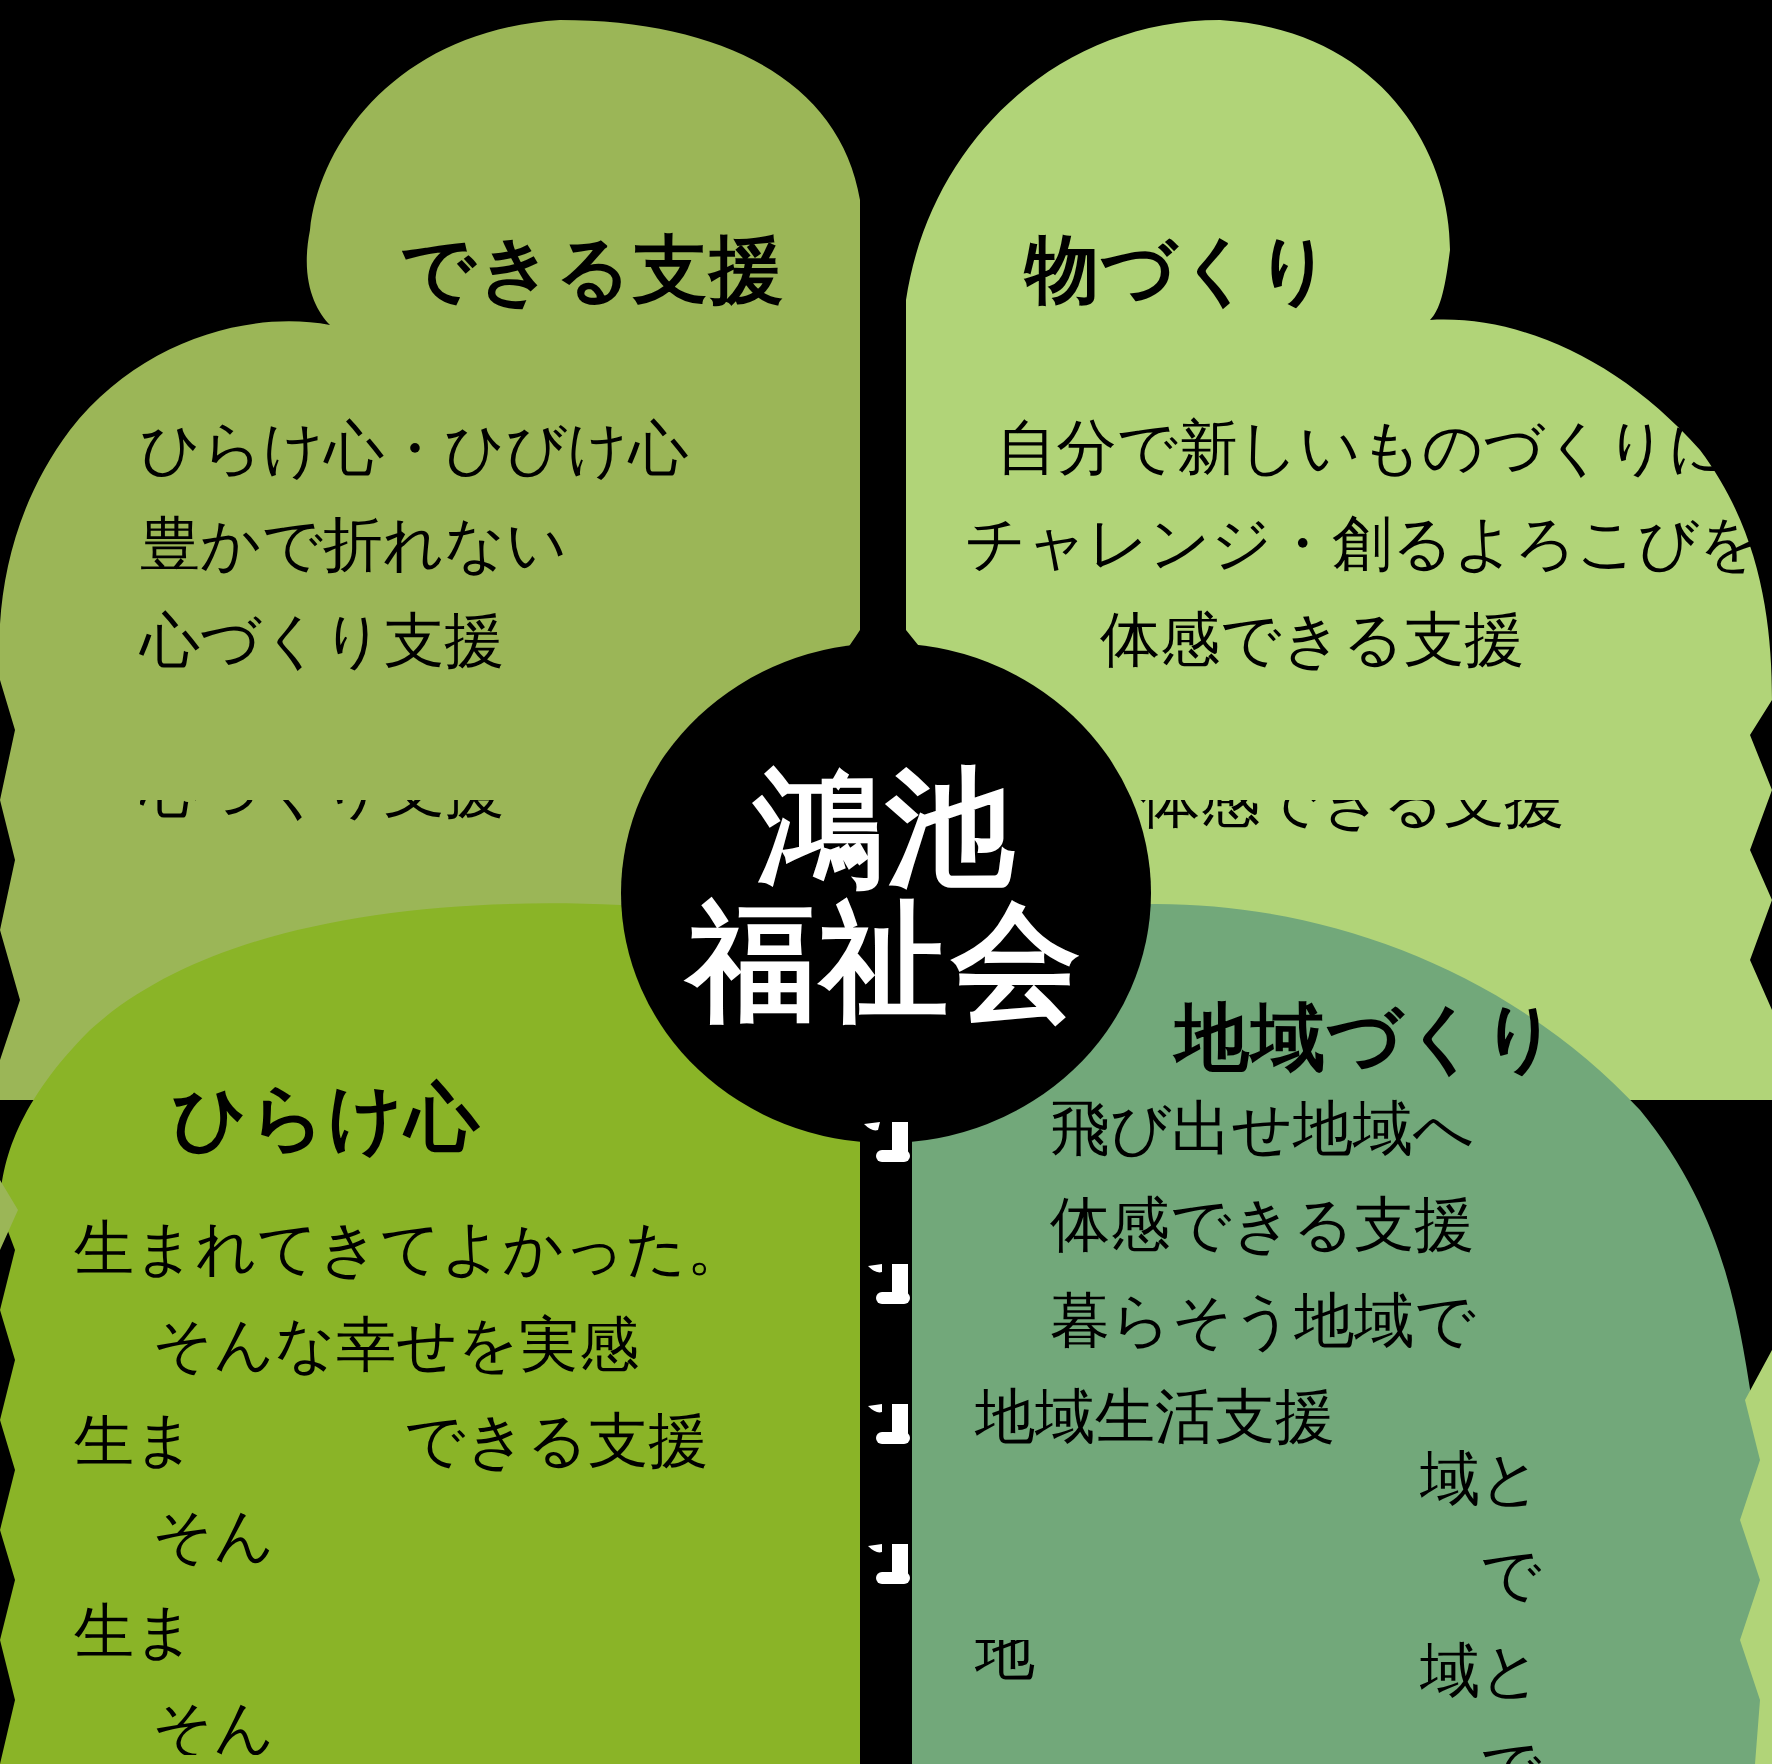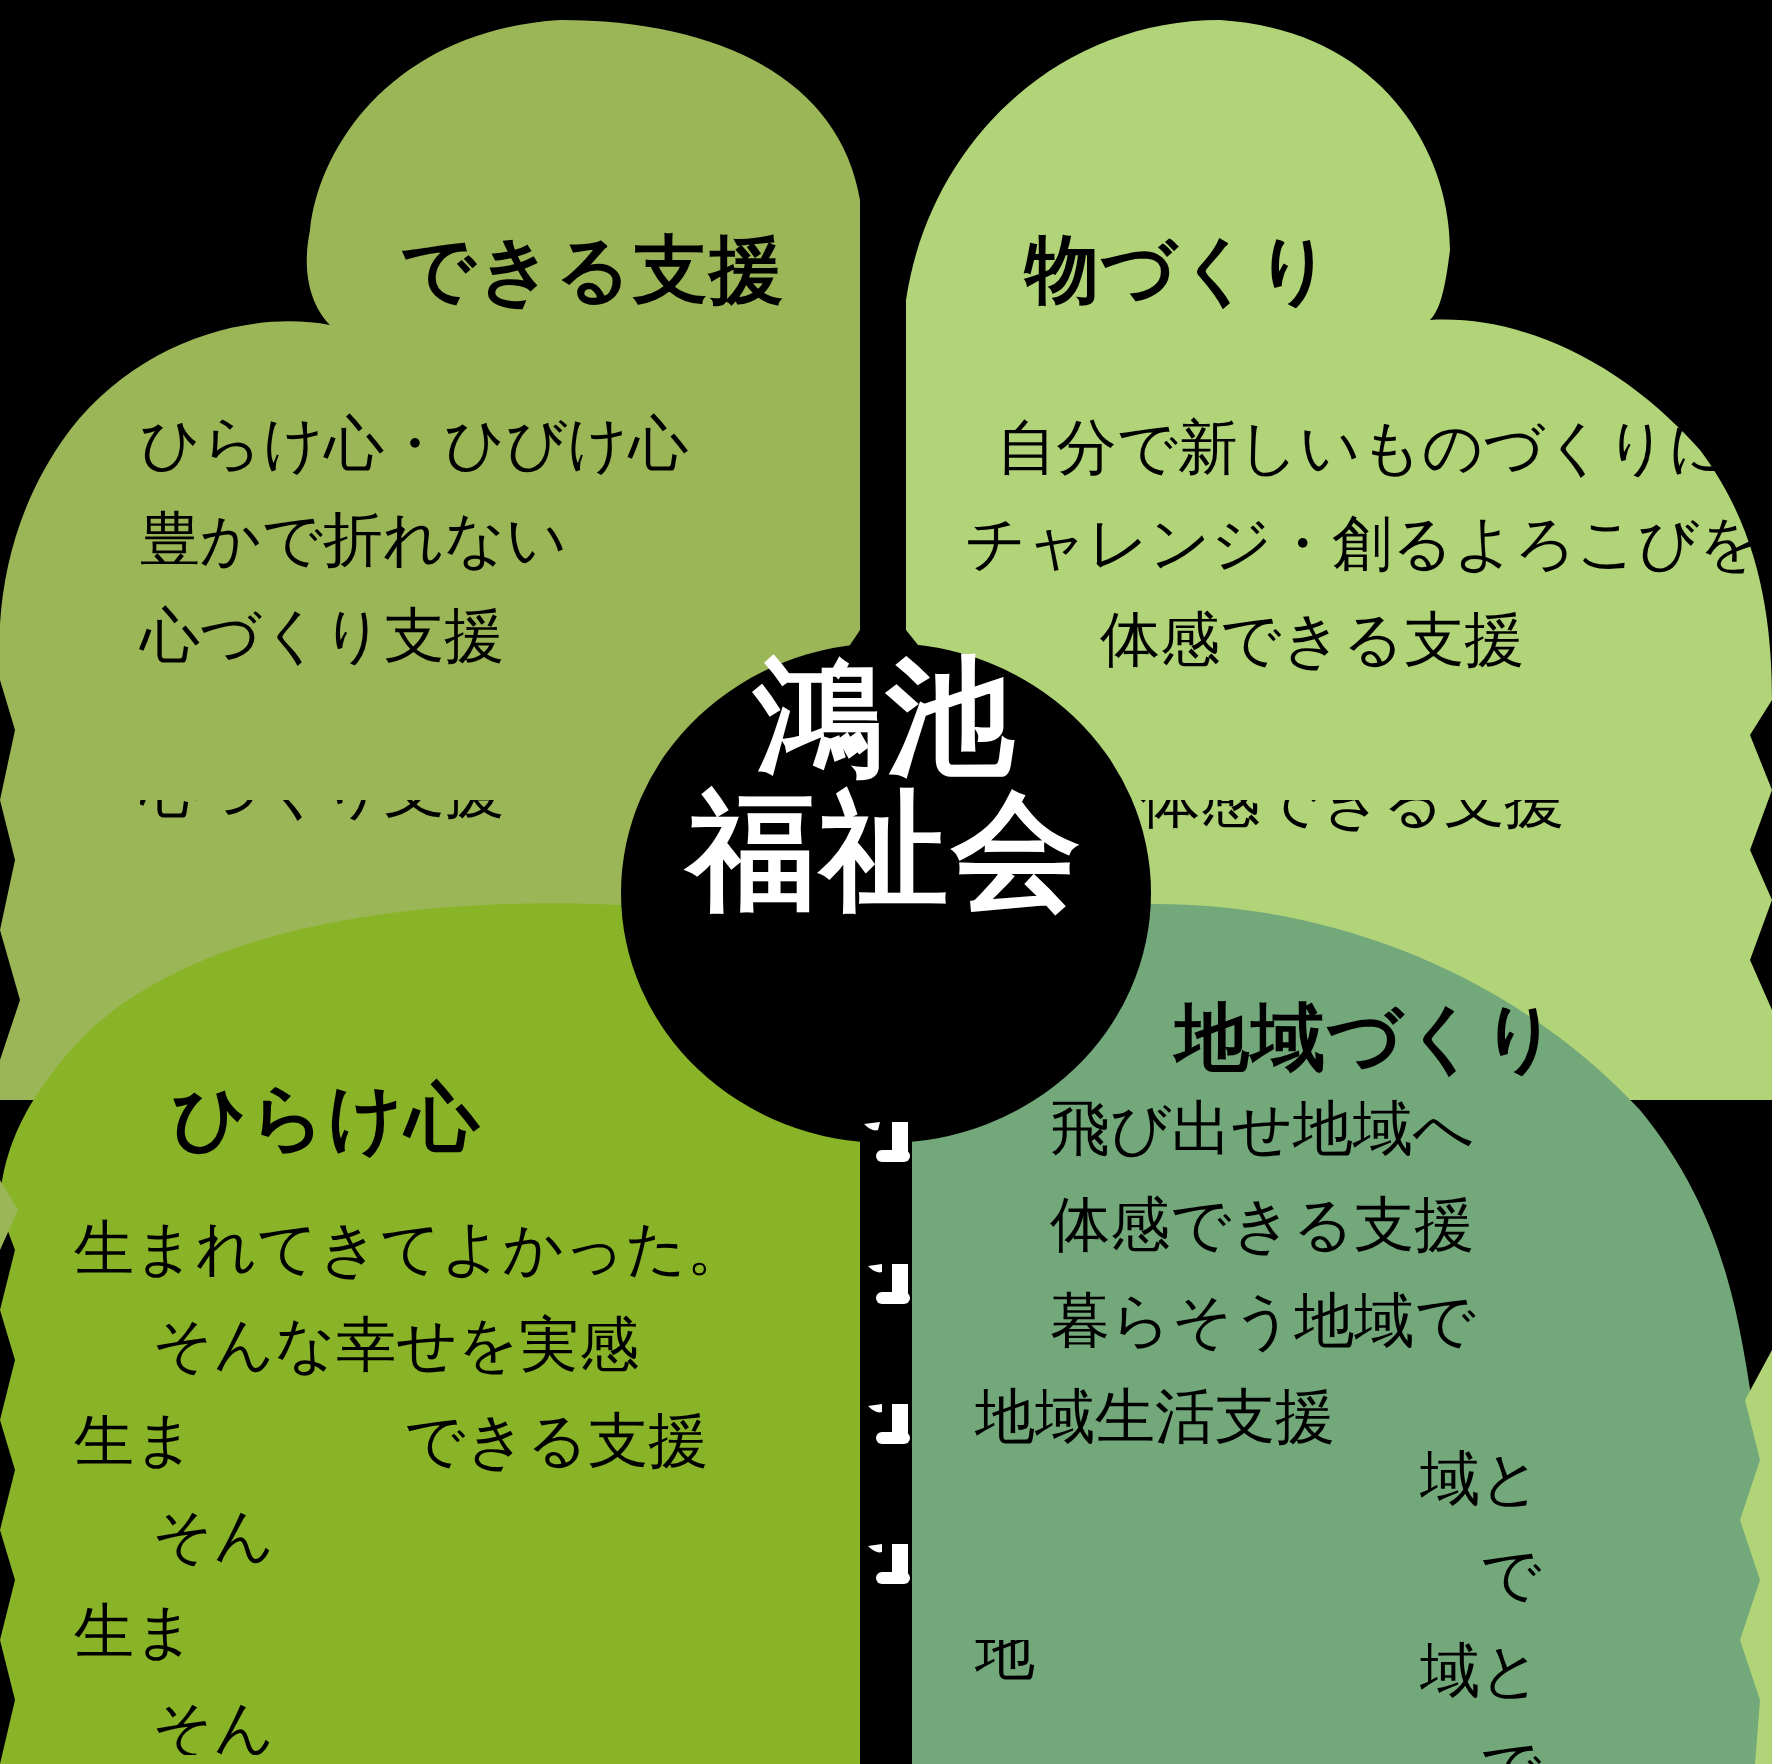--- a/index.html
+++ b/index.html
@@ -54,21 +54,21 @@
     }
     .center-badge {
       position: absolute;
       left: 626px;
       top: 650px;
       width: 520px;
       height: 490px;
       display: flex;
       flex-direction: column;
       align-items: center;
-      justify-content: flex-start;
+      justify-content: center;
       color: #ffffff;
       font-weight: bold;
       font-size: 128px;
       line-height: 1.05;
       letter-spacing: 4px;
     }
     .center-badge span { display: block; }
     .center-strip-mark {
       position: absolute;
       width: 48px;
@@ -123,21 +123,21 @@
 
     <path fill="#b1d478" d="M1772 1100 L1772 1764 L1755 1764 L1760 1700 L1740 1640 L1760 1580
          L1740 1520 L1760 1460 L1745 1400 L1772 1350 Z"></path>
 
     <ellipse cx="886" cy="893" rx="265" ry="250" fill="#000000"></ellipse>
 
     <rect x="860" y="1120" width="52" height="644" fill="#000000"></rect>
   </svg>
 
   <div class="petal-text petal-title" style="left:400px; top:232px;">できる支援</div>
-  <div class="petal-text petal-body" style="left:140px; top:400px;font-family:Liberation Mono, monospace;">
+  <div class="petal-text petal-body" style="left:140px; top:400px;">
     <span class="line">ひらけ心・ひびけ心</span>
     <span class="line">豊かで折れない</span>
     <span class="line">心づくり支援</span>
   </div>
   <div class="ghost-clip" style="left:140px; top:800px; width:440px; height:30px;">
     <div class="petal-text petal-body" style="left:0; top:-40px;">心づくり支援</div>
   </div>
 
   <div class="petal-text petal-title" style="left:1025px; top:232px;">物づくり</div>
   <div class="petal-text petal-body" style="left:965px; top:400px; text-align:center;font-family:Liberation Serif, serif;">

